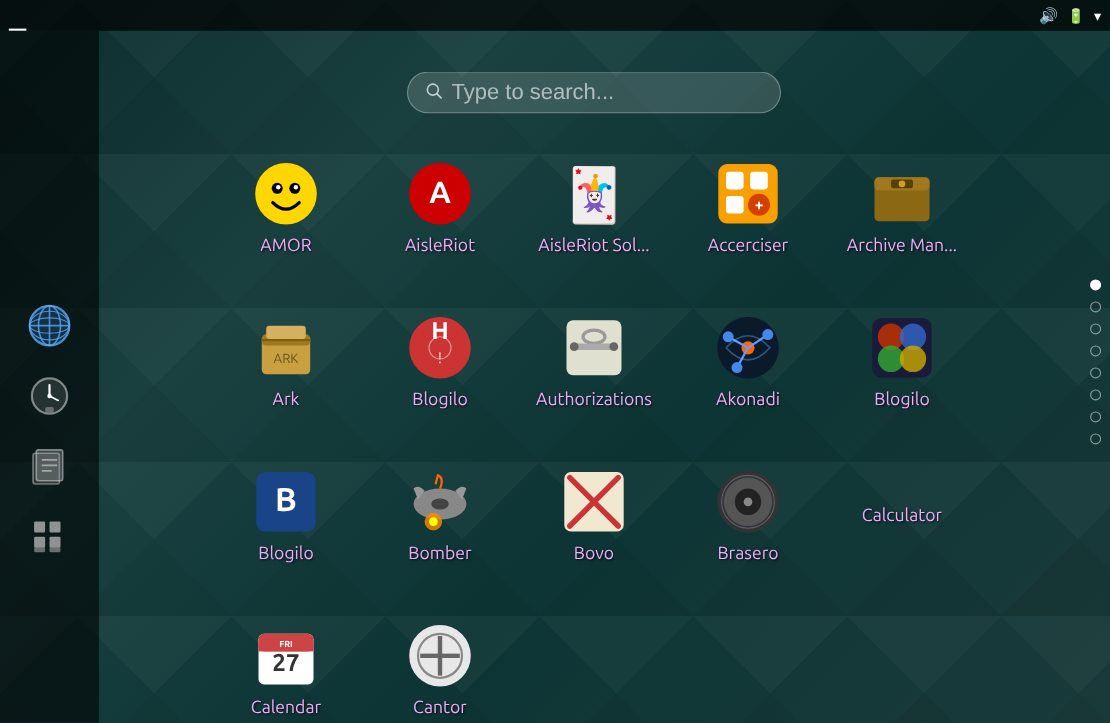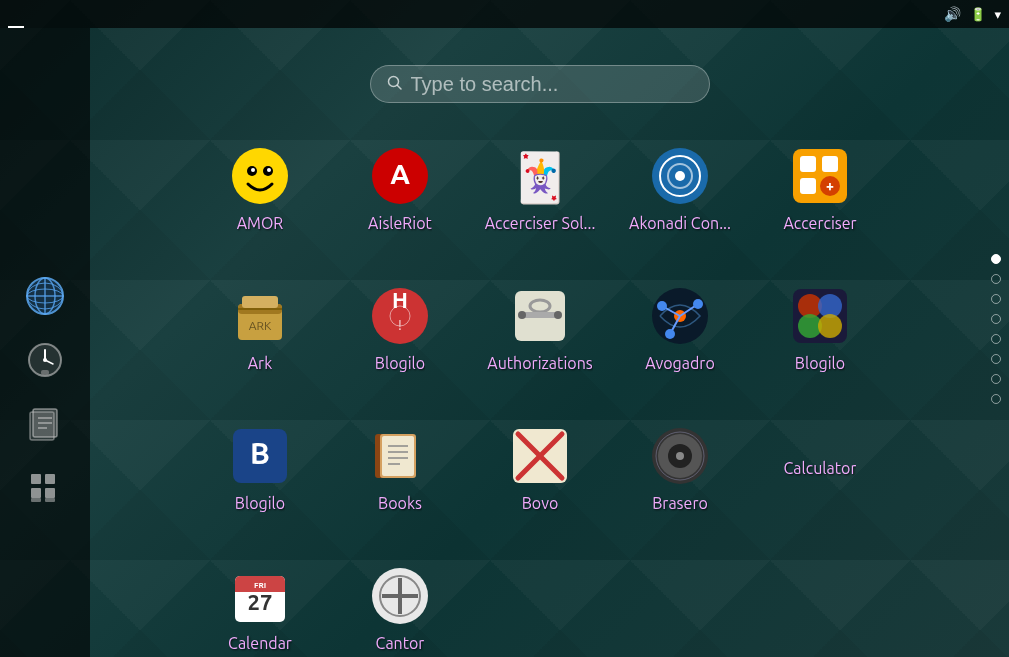--- a/index.html
+++ b/index.html
@@ -315,45 +315,45 @@
         <div class="app-icon">
           <svg width="60" height="60" viewBox="0 0 60 60">
             <circle cx="30" cy="30" r="28" fill="#cc0000"></circle>
             <text x="30" y="38" font-size="28" text-anchor="middle" fill="white" font-weight="bold">A</text>
           </svg>
         </div>
         <span class="app-label">AisleRiot</span>
       </div>
       <div class="app-item">
         <div class="app-icon">🃏</div>
-        <span class="app-label">Accerciser Sol...</span>
-      </div>
-      <div class="app-item">
-        <div class="app-icon">
-          <svg width="60" height="60" viewBox="0 0 60 60">
-            <circle cx="30" cy="30" r="28" fill="#1a6aaa"></circle>
-            <circle cx="30" cy="30" r="20" fill="none" stroke="white" stroke-width="2"></circle>
-            <circle cx="30" cy="30" r="12" fill="none" stroke="rgba(255,255,255,0.6)" stroke-width="2"></circle>
-            <circle cx="30" cy="30" r="5" fill="white"></circle>
-          </svg>
-        </div>
-        <span class="app-label">Akonadi Con...</span>
+        <span class="app-label">AisleRiot Sol...</span>
       </div>
       <div class="app-item">
         <div class="app-icon">
           <svg width="60" height="60" viewBox="0 0 60 60">
             <rect x="3" y="3" width="54" height="54" rx="8" fill="#f8a000"></rect>
             <rect x="10" y="10" width="16" height="16" rx="3" fill="white"></rect>
             <rect x="10" y="32" width="16" height="16" rx="3" fill="white"></rect>
             <rect x="32" y="10" width="16" height="16" rx="3" fill="white"></rect>
             <circle cx="40" cy="40" r="10" fill="#d44000"></circle>
             <text x="40" y="45" font-size="14" text-anchor="middle" fill="white" font-weight="bold">+</text>
           </svg>
         </div>
         <span class="app-label">Accerciser</span>
+      </div>
+      <div class="app-item">
+        <div class="app-icon">
+          <svg width="60" height="60" viewBox="0 0 60 60">
+            <rect x="5" y="15" width="50" height="40" rx="4" fill="#8B6914"></rect>
+            <rect x="5" y="15" width="50" height="12" rx="4" fill="#a07820"></rect>
+            <rect x="20" y="17" width="20" height="8" rx="2" fill="#5a4000"></rect>
+            <circle cx="30" cy="21" r="3" fill="#c8a030"></circle>
+          </svg>
+        </div>
+        <span class="app-label">Archive Man...</span>
       </div>
       <div class="app-item">
         <div class="app-icon">
           <svg width="60" height="60" viewBox="0 0 60 60">
             <rect x="8" y="18" width="44" height="36" rx="4" fill="#c8a040"></rect>
             <rect x="8" y="18" width="44" height="10" rx="4" fill="#a07820"></rect>
             <rect x="12" y="10" width="36" height="12" rx="3" fill="#d4b060"></rect>
             <line x1="8" y1="23" x2="52" y2="23" stroke="#80600a" stroke-width="2"></line>
             <text x="30" y="44" font-size="12" text-anchor="middle" fill="rgba(0,0,0,0.5)">ARK</text>
           </svg>
@@ -390,21 +390,21 @@
             <circle cx="30" cy="30" r="6" fill="#ff6600"></circle>
             <line x1="30" y1="30" x2="48" y2="18" stroke="#6699ff" stroke-width="2"></line>
             <circle cx="48" cy="18" r="5" fill="#4488ee"></circle>
             <line x1="30" y1="30" x2="12" y2="20" stroke="#6699ff" stroke-width="2"></line>
             <circle cx="12" cy="20" r="5" fill="#4488ee"></circle>
             <line x1="30" y1="30" x2="20" y2="48" stroke="#6699ff" stroke-width="2"></line>
             <circle cx="20" cy="48" r="5" fill="#4488ee"></circle>
             <path d="M10 30 Q30 8 50 30 Q30 52 10 30" fill="none" stroke="rgba(100,180,255,0.4)" stroke-width="1.5"></path>
           </svg>
         </div>
-        <span class="app-label">Avogadro</span>
+        <span class="app-label">Akonadi</span>
       </div>
       <div class="app-item">
         <div class="app-icon">
           <svg width="60" height="60" viewBox="0 0 60 60">
             <rect x="3" y="3" width="54" height="54" rx="8" fill="#1a1a3a"></rect>
             <circle cx="20" cy="20" r="12" fill="#cc3300" opacity="0.8"></circle>
             <circle cx="40" cy="20" r="12" fill="#3366cc" opacity="0.8"></circle>
             <circle cx="20" cy="40" r="12" fill="#33aa33" opacity="0.8"></circle>
             <circle cx="40" cy="40" r="12" fill="#ccaa00" opacity="0.8"></circle>
           </svg>
@@ -416,30 +416,30 @@
           <svg width="60" height="60" viewBox="0 0 60 60">
             <rect x="3" y="3" width="54" height="54" rx="8" fill="#1a4488"></rect>
             <text x="30" y="38" font-size="30" text-anchor="middle" fill="white" font-weight="bold">B</text>
           </svg>
         </div>
         <span class="app-label">Blogilo</span>
       </div>
       <div class="app-item">
         <div class="app-icon">
           <svg width="60" height="60" viewBox="0 0 60 60">
-            <rect x="5" y="8" width="36" height="44" rx="3" fill="#8B4513"></rect>
-            <rect x="10" y="8" width="36" height="44" rx="3" fill="#d4a060"></rect>
-            <rect x="12" y="10" width="32" height="40" rx="2" fill="#f0e8d0"></rect>
-            <line x1="18" y1="20" x2="38" y2="20" stroke="#888" stroke-width="1.5"></line>
-            <line x1="18" y1="26" x2="38" y2="26" stroke="#888" stroke-width="1.5"></line>
-            <line x1="18" y1="32" x2="38" y2="32" stroke="#888" stroke-width="1.5"></line>
-            <line x1="18" y1="38" x2="30" y2="38" stroke="#888" stroke-width="1.5"></line>
-          </svg>
-        </div>
-        <span class="app-label">Books</span>
+            <ellipse cx="30" cy="32" rx="24" ry="14" fill="#888"></ellipse>
+            <path d="M10 28 L6 18 Q10 14 16 20 Z" fill="#999"></path>
+            <path d="M50 28 L54 18 Q50 14 44 20 Z" fill="#999"></path>
+            <ellipse cx="30" cy="32" rx="8" ry="5" fill="#444"></ellipse>
+            <path d="M30 18 Q34 8 28 6 L26 14" fill="none" stroke="#ff6600" stroke-width="2"></path>
+            <circle cx="24" cy="48" r="8" fill="#ff8800" opacity="0.8"></circle>
+            <circle cx="24" cy="48" r="4" fill="#ffff00"></circle>
+          </svg>
+        </div>
+        <span class="app-label">Bomber</span>
       </div>
       <div class="app-item">
         <div class="app-icon">
           <svg width="60" height="60" viewBox="0 0 60 60">
             <rect x="3" y="3" width="54" height="54" rx="6" fill="#f0e8d0"></rect>
             <line x1="8" y1="8" x2="52" y2="52" stroke="#cc3333" stroke-width="5" stroke-linecap="round"></line>
             <line x1="52" y1="8" x2="8" y2="52" stroke="#cc3333" stroke-width="5" stroke-linecap="round"></line>
           </svg>
         </div>
         <span class="app-label">Bovo</span>

